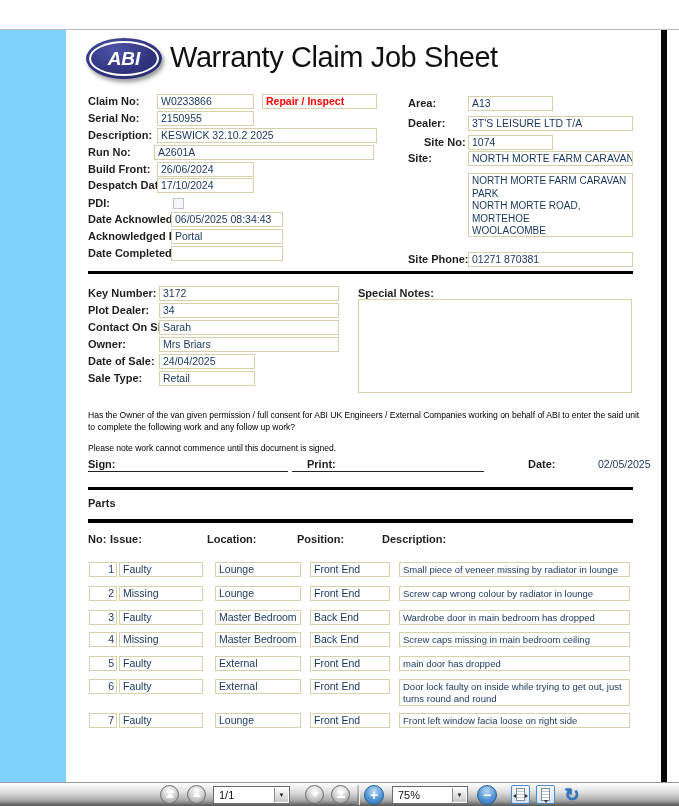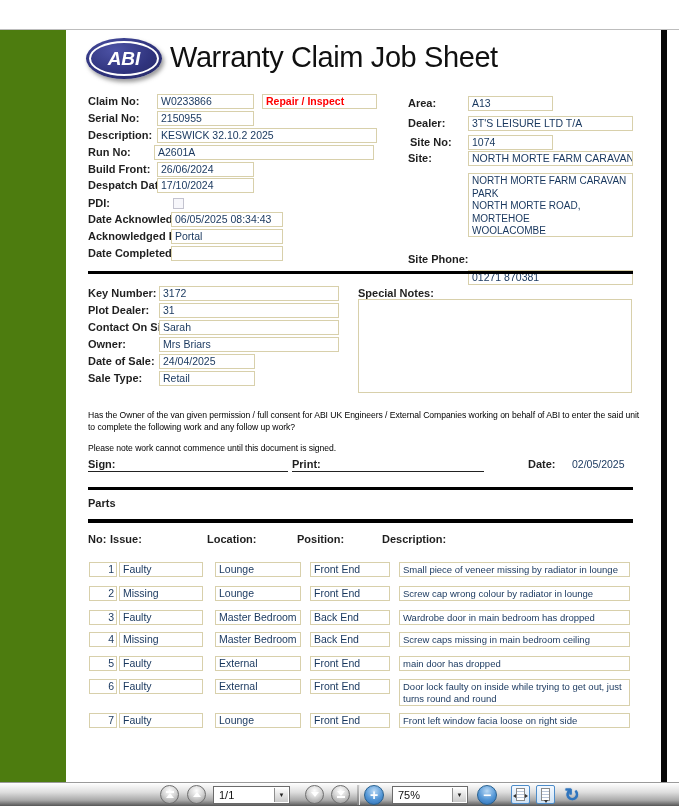--- a/index.html
+++ b/index.html
@@ -1,21 +1,21 @@
 <!DOCTYPE html>
 <html><head>
 <meta charset="utf-8">
 <style>
   html,body{margin:0;padding:0}
   body{width:679px;height:806px;position:relative;overflow:hidden;background:#fff;
        font-family:"Liberation Sans",sans-serif;}
   .abs{position:absolute}
 
   #top-strip{position:absolute;left:0;top:0;width:679px;height:29px;background:#fff;border-bottom:1px solid #bdbdbd}
-  #viewer{position:absolute;left:0;top:30px;width:560px;height:752px;background:#4d7c0f}
+  #viewer{position:absolute;left:0;top:30px;width:560px;height:752px;background:#7dd3fc}
   #page{position:absolute;left:66px;top:0;width:595px;height:752px;background:#fff}
   #page-edge{position:absolute;left:661px;top:0;width:6px;height:752px;background:#070707}
 
   
   .lbl{position:absolute;font-size:11px;font-weight:bold;color:#1f1f1f;line-height:15px;white-space:nowrap}
   .box{position:absolute;height:15px;box-sizing:border-box;border:1px solid #d8d0ab;background:#fff;
        font-size:10.5px;color:#17365d;line-height:13px;padding:0 2px 0 3px;white-space:nowrap;overflow:hidden}
   .box.red{color:#ff0000;font-weight:bold}
   .box.num{text-align:right}
   .multibox{white-space:normal;line-height:12.6px;padding-top:1px;font-size:10px;overflow:hidden}
@@ -107,43 +107,43 @@
 
     <span class="lbl" style="left:22px;top:216px">Date Completed:</span>
     <div class="box" style="left:105px;top:216px;width:112px"></div>
 
     <span class="lbl" style="left:342px;top:66px">Area:</span>
     <div class="box" style="left:402px;top:66px;width:85px">A13</div>
 
     <span class="lbl" style="left:342px;top:86px">Dealer:</span>
     <div class="box" style="left:402px;top:86px;width:165px">3T'S LEISURE LTD T/A</div>
 
-    <span class="lbl" style="left:344px;top:105px">Site No:</span>
+    <span class="lbl" style="left:358px;top:105px">Site No:</span>
     <div class="box" style="left:402px;top:105px;width:85px">1074</div>
 
     <span class="lbl" style="left:342px;top:121px">Site:</span>
     <div class="box" style="left:402px;top:121px;width:165px">NORTH MORTE FARM CARAVAN PARK</div>
 
     <div class="box multibox" style="left:402px;top:143px;width:165px;height:64px">
       <div>NORTH MORTE FARM CARAVAN PARK</div>
       <div>NORTH MORTE ROAD, MORTEHOE</div>
       <div>WOOLACOMBE</div>
 
     </div>
 
     <span class="lbl" style="left:342px;top:222px">Site Phone:</span>
-    <div class="box" style="left:402px;top:240px;width:165px">01271 870381</div>
+    <div class="box" style="left:402px;top:222px;width:165px">01271 870381</div>
 
     <div class="hr" style="left:22px;top:241px;width:545px;height:3px"></div>
 
     <span class="lbl" style="left:22px;top:256px">Key Number:</span>
     <div class="box" style="left:93px;top:256px;width:180px">3172</div>
 
     <span class="lbl" style="left:22px;top:273px">Plot Dealer:</span>
-    <div class="box" style="left:93px;top:273px;width:180px">31</div>
+    <div class="box" style="left:93px;top:273px;width:180px">34</div>
 
     <span class="lbl" style="left:22px;top:290px">Contact On Site:</span>
     <div class="box" style="left:93px;top:290px;width:180px">Sarah</div>
 
     <span class="lbl" style="left:22px;top:307px">Owner:</span>
     <div class="box" style="left:93px;top:307px;width:180px">Mrs Briars</div>
 
     <span class="lbl" style="left:22px;top:324px">Date of Sale:</span>
     <div class="box" style="left:93px;top:324px;width:96px">24/04/2025</div>
 
@@ -151,24 +151,24 @@
     <div class="box" style="left:93px;top:341px;width:96px">Retail</div>
 
     <span class="lbl" style="left:292px;top:256px">Special Notes:</span>
     <div class="box multibox" style="left:292px;top:269px;width:274px;height:94px"></div>
 
     <div class="consent" style="left:22px;top:413px;width:552px">Please note work cannot commence until this document is signed.</div>
     <div class="consent" style="left:22px;top:380px;width:552px">Has the Owner of the van given permission / full consent for ABI UK Engineers / External Companies working on behalf of ABI to enter the said unit to complete the following work and any follow up work?</div>
 
     <span class="lbl" style="left:22px;top:427px">Sign:</span>
     <div class="sigline" style="left:22px;top:441px;width:200px"></div>
-    <span class="lbl" style="left:226px;top:427px">Print:</span>
+    <span class="lbl" style="left:241px;top:427px">Print:</span>
     <div class="sigline" style="left:226px;top:441px;width:192px"></div>
     <span class="lbl" style="left:462px;top:427px">Date:</span>
-    <span class="val" style="left:506px;top:427px">02/05/2025</span>
+    <span class="val" style="left:532px;top:427px">02/05/2025</span>
 
     <div class="hr" style="left:22px;top:457px;width:545px;height:3px"></div>
     <span class="lbl" style="left:22px;top:466px">Parts</span>
     <div class="hr" style="left:22px;top:489px;width:545px;height:4px"></div>
 
     <span class="lbl" style="left:22px;top:502px">No:</span>
     <span class="lbl" style="left:44px;top:502px">Issue:</span>
     <span class="lbl" style="left:141px;top:502px">Location:</span>
     <span class="lbl" style="left:231px;top:502px">Position:</span>
     <span class="lbl" style="left:316px;top:502px">Description:</span>

